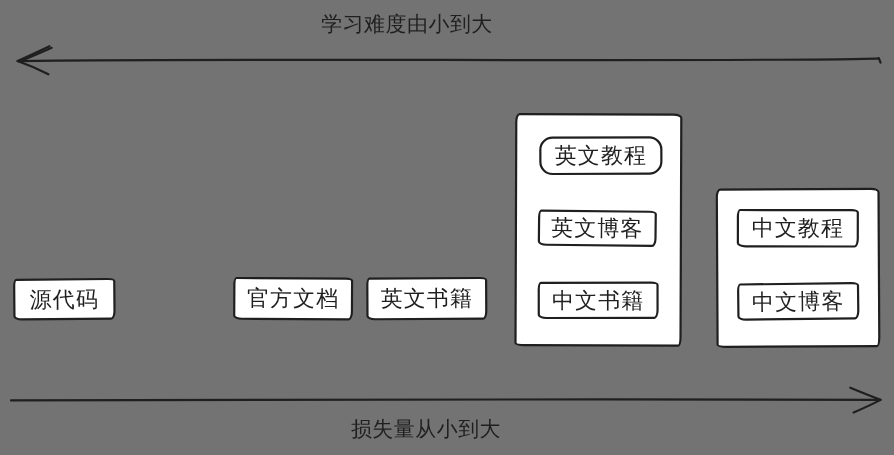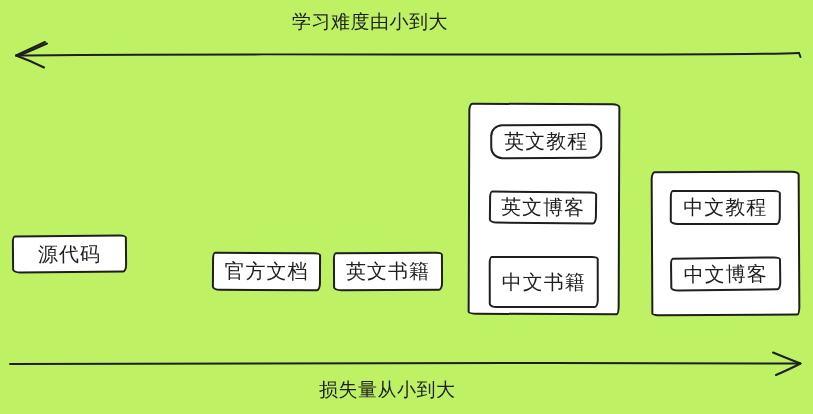--- a/index.html
+++ b/index.html
@@ -1,20 +1,20 @@
 <!DOCTYPE html>
 <html><head>
 <meta charset="utf-8">
 <style>
   html, body { margin: 0; padding: 0; background: #ffffff; }
   .canvas {
     position: relative;
     width: 813px;
     height: 414px;
-    background: #bef264;
+    background: #737373;
     font-family: "Liberation Sans", sans-serif;
     color: #1f1f1f;
     overflow: hidden;
   }
   .axis-label {
     position: absolute;
     font-size: 19px;
     letter-spacing: 0.5px;
     white-space: nowrap;
     color: #1f1f1f;
@@ -44,28 +44,28 @@
     border-radius: 3px 7px 4px 8px / 7px 3px 8px 4px;
   }
   .group-box {
     position: absolute;
     border: 2px solid #1f1f1f;
     background: #ffffff;
     box-sizing: border-box;
     border-radius: 4px 8px 3px 9px / 8px 4px 9px 3px;
   }
   
-  .b-source   { left: 12px;  top: 235px; width: 115px; height: 38px; transform: rotate(-0.5deg); }
+  .b-source   { left: 12px;  top: 253px; width: 93px; height: 38px; transform: rotate(-0.5deg); }
   .b-docs     { left: 172px; top: 252px; width: 109px; height: 39px; transform: rotate(0.3deg); margin-left: 40px; }
   .b-enbooks  { left: 333px; top: 252px; width: 110px; height: 39px; transform: rotate(-0.3deg); text-align: right; }
   
   .g1 { left: 468px; top: 103px; width: 152px; height: 212px; transform: rotate(0.2deg); }
   .g1 .i0 { left: 20px; top: 19px;  width: 112px; height: 35px; transform: rotate(-0.4deg); border-radius: 12px; }
   .g1 .i1 { left: 19px; top: 86px;  width: 108px; height: 33px; transform: rotate(0.4deg); }
-  .g1 .i2 { left: 19px; top: 151px; width: 110px; height: 52px; transform: rotate(-0.3deg); }
+  .g1 .i2 { left: 19px; top: 151px; width: 110px; height: 34px; transform: rotate(-0.3deg); }
   
   .g2 { left: 651px; top: 171px; width: 149px; height: 145px; transform: rotate(-0.3deg); }
   .g2 .i0 { left: 17px; top: 17px; width: 111px; height: 35px; transform: rotate(0.4deg); align-items: center; }
   .g2 .i1 { left: 17px; top: 84px; width: 111px; height: 34px; transform: rotate(-0.4deg); }
 </style>
 </head>
 <body>
 
 <div class="canvas">
 

